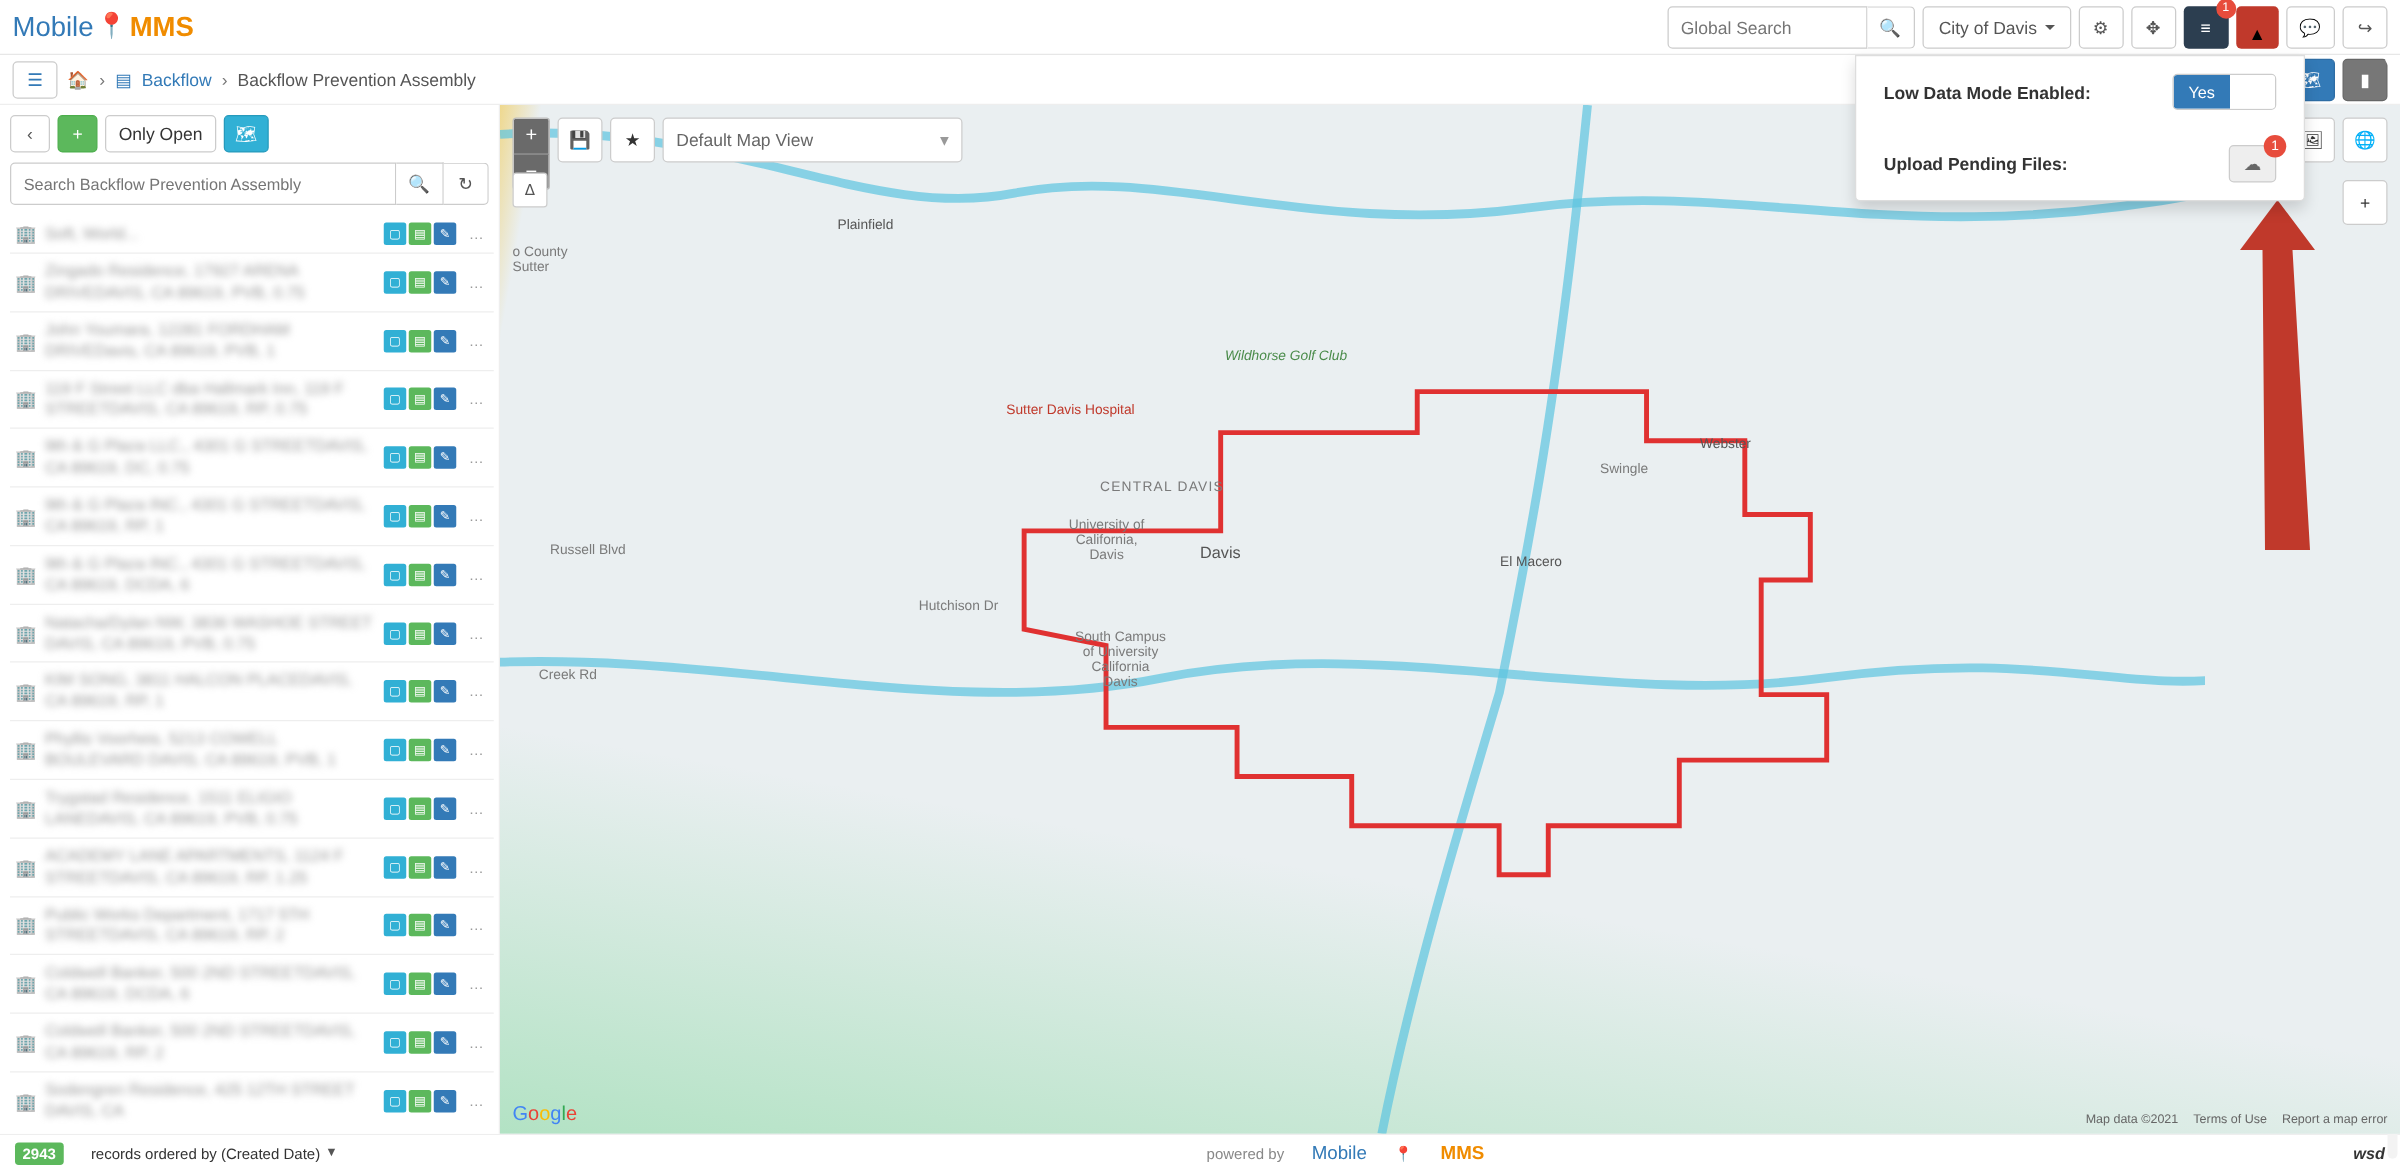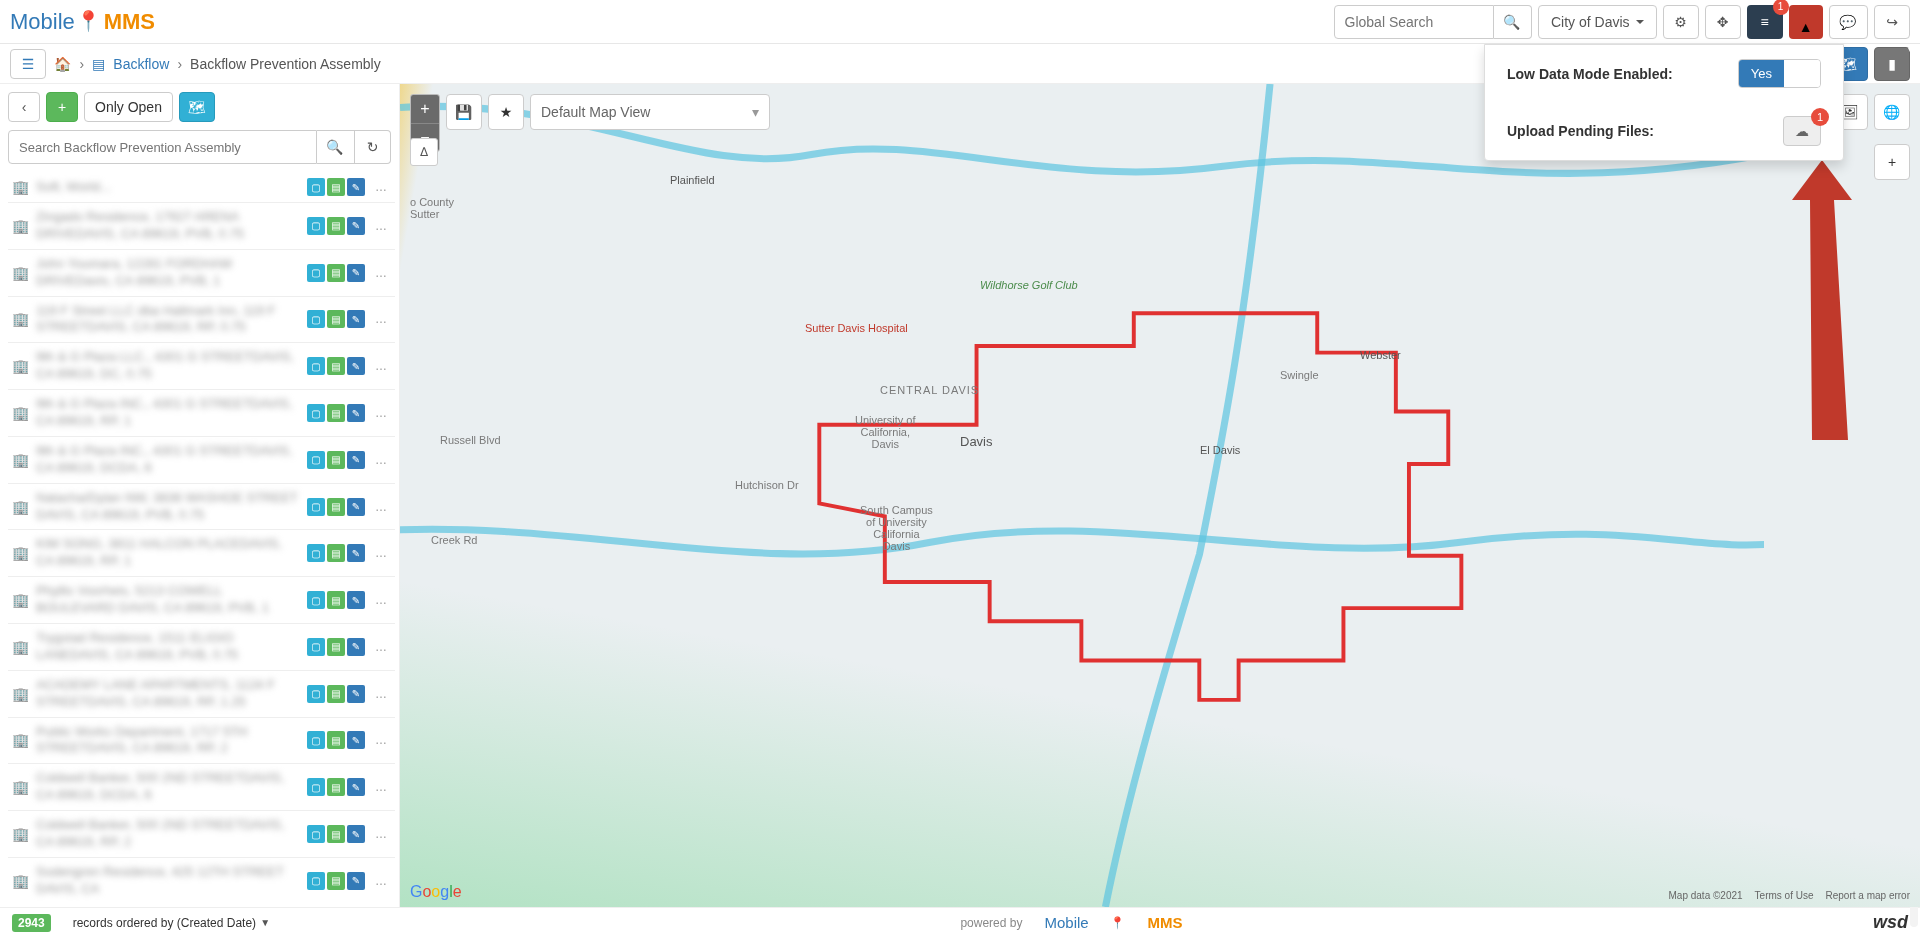--- a/index.html
+++ b/index.html
@@ -97,21 +97,21 @@
 .upload-badge { position: absolute; top: -8px; right: -8px; background: #e74c3c; color: #fff; border-radius: 50%; width: 18px; height: 18px; font-size: 11px; display: flex; align-items: center; justify-content: center; }
 .big-arrow { position: absolute; top: 160px; right: 68px; width: 60px; height: 280px; z-index: 999; }
 .big-arrow svg polygon { fill: #c0392b; }
 
 
 .footer { height: 30px; display: flex; align-items: center; padding: 0 12px; border-top: 1px solid #eee; font-size: 12px; }
 .footer-count { background: #5cb85c; color: #fff; border-radius: 3px; padding: 2px 6px; font-weight: bold; margin-right: 22px; }
 .footer-center { margin: 0 auto; display: flex; align-items: center; gap: 22px; color: #888; }
 .footer-logo-mobile { color: #337ab7; font-size: 15px; font-weight:400;}
 .footer-logo-mms { color: #f08c00; font-weight: 700; font-size:15px;}
-.footer-right { font-style: italic; font-weight: bold; color: #333; font-size: 18px; }
+.footer-right { font-style: italic; font-weight: bold; color: #333; font-size: 13px; }
 .ordered-caret { color:#555; margin-left:4px; font-size:10px;}
 
 .map-labels { position:absolute; inset:0; pointer-events:none; }
 .ml { position:absolute; font-size:11px; color:#7a7a7a; white-space:nowrap; }
 .ml.dark { color:#555; font-weight:500; }
 .ml.poi { color:#4a8b4a; font-style: italic; }
 .ml.hospital { color:#c0392b; }
 
 .scrollbar-track { position:absolute; right:2px; top:170px; bottom:10px; width:8px; background:#f3f3f3; border-radius:4px;}
 .scrollbar-thumb { position:absolute; right:2px; top:170px; width:8px; height:40px; background:#c1c1c1; border-radius:4px;}
@@ -384,21 +384,21 @@
 
     <div class="map-labels">
       <span class="ml dark" style="top:90px; left:270px;">Plainfield</span>
       <span class="ml poi" style="top:195px; left:580px;">Wildhorse Golf Club</span>
       <span class="ml hospital" style="top:238px; left:405px;">Sutter Davis Hospital</span>
       <span class="ml" style="top:300px; left:480px; letter-spacing:1px;">CENTRAL DAVIS</span>
       <span class="ml" style="top:330px; left:455px; white-space:pre; text-align:center;">University of
 California,
 Davis</span>
       <span class="ml dark" style="top:350px; left:560px; font-size:13px;">Davis</span>
-      <span class="ml dark" style="top:360px; left:800px;">El Davis</span>
+      <span class="ml dark" style="top:360px; left:800px;">El Macero</span>
       <span class="ml" style="top:420px; left:460px; white-space:pre; text-align:center;">South Campus
 of University
 California
 Davis</span>
       <span class="ml dark" style="top:265px; left:960px;">Webster</span>
       <span class="ml" style="top:264px; left:880px;margin-top:21px;">Swingle</span>
       <span class="ml" style="top:112px; left:10px; white-space:pre;">o County
 Sutter</span>
       <span class="ml" style="top:350px; left:40px;">Russell Blvd</span>
       <span class="ml" style="top:395px; left:335px;">Hutchison Dr</span>

